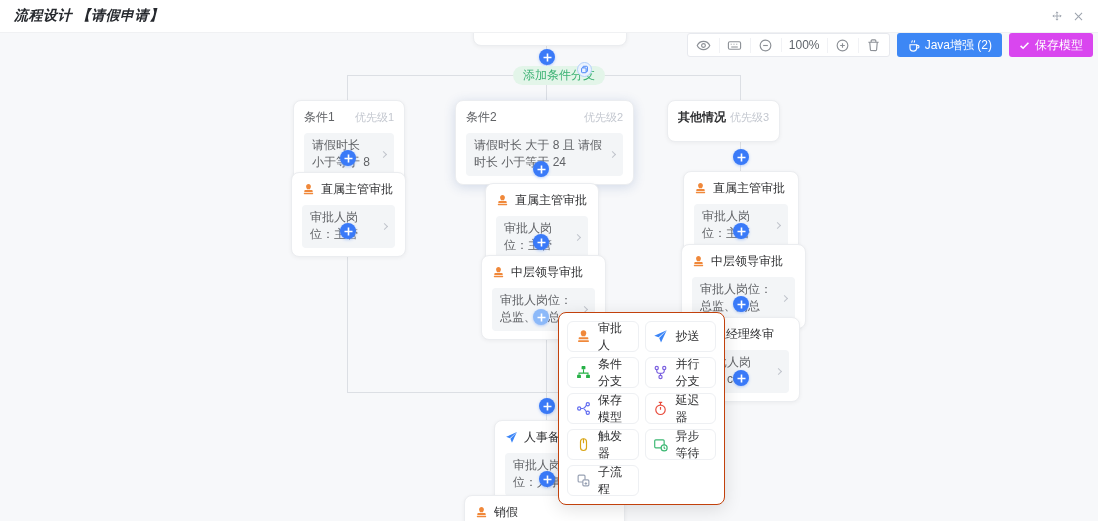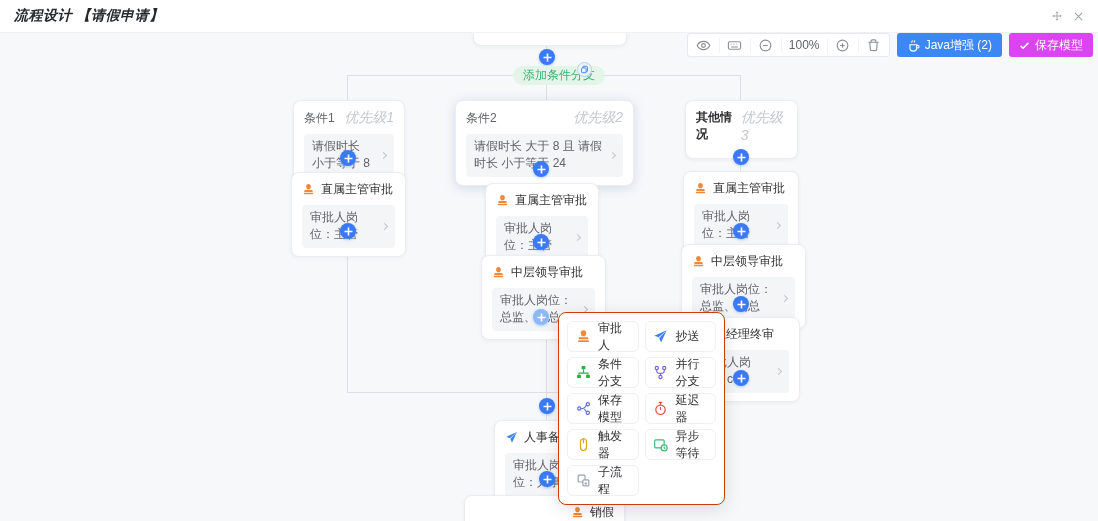--- a/index.html
+++ b/index.html
@@ -31,21 +31,21 @@
   .plus { position:absolute; width:16px; height:16px; border-radius:50%; background:#3a7af8; z-index:3;
     display:flex; align-items:center; justify-content:center; box-shadow:0 1px 3px rgba(58,122,248,.35); cursor:pointer; }
   .plus.light { background:#8cb9f9; }
 
   
   .node { position:absolute; background:#fff; border:1px solid #ebedf0; border-radius:8px; z-index:2;
     box-shadow:0 1px 4px rgba(0,0,0,.05); padding:8px 10px; font-size:12px; color:#303133; cursor:pointer; }
   .node.selected { box-shadow:0 2px 12px rgba(40,80,150,.18); }
   .cond-head { display:flex; justify-content:space-between; align-items:center; margin-bottom:7px; color:#606266; }
   .cond-head .bold { color:#303133; font-weight:700; }
-  .priority { color:#c3c7cf; font-size:14px;font-style:italic; }
+  .priority { color:#c3c7cf; font-size:11px; }
   .pill { background:#f3f5f7; border-radius:4px; padding:4px 8px; color:#606266; display:flex; align-items:center;
     justify-content:space-between; gap:6px; line-height:1.45; }
   .pill span { flex:1; }
   .chev { width:5px; height:5px; border-top:1.3px solid #c0c4cc; border-right:1.3px solid #c0c4cc;
     transform:rotate(45deg); flex:none; }
   .muted-body { color:#c3c7cf; line-height:1.4; }
   .node-title { display:flex; align-items:center; gap:6px; margin-bottom:7px; color:#303133; }
   .node-title svg { flex:none; }
   .start-node { display:flex; align-items:flex-end; padding:6px 12px 9px 12px; }
   .start-row { display:flex; align-items:center; justify-content:space-between; width:100%; color:#606266; }
@@ -208,31 +208,31 @@
           <span>审批人岗位：人事</span>
           <i class="chev"></i>
         </div>
     </div>
     <div class="plus" style="left:539px;top:471px;">
       <svg width="9" height="9" viewBox="0 0 9 9">
           <path d="M4.5 .5v8M.5 4.5h8" stroke="#fff" stroke-width="1.6" fill="none"></path>
         </svg>
     </div>
     <div class="node" style="left:464px;top:495px;width:161px;height:40px;">
-      <div class="node-title" style="margin-bottom:4px;justify-content:flex-end;">
+      <div class="node-title" style="margin-bottom:4px;">
         <svg width="13" height="13" viewBox="0 0 14 14" fill="#f0883a">
             <path d="M7 1.2c1.5 0 2.6 1.1 2.6 2.6 0 1.2-.8 1.9-1 3H5.4c-.2-1.1-1-1.8-1-3C4.4 2.3 5.5 1.2 7 1.2z"></path>
             <path d="M3.4 7.6h7.2c.5 0 .9.4.9.9v1.1H2.5V8.5c0-.5.4-.9.9-.9z"></path>
             <rect x="2" y="10.4" width="10" height="1.7" rx=".5"></rect>
           </svg>
         <span>销假</span>
       </div>
     </div>
 
-    <div class="node" style="left:685px;top:100px;width:113px;">
+    <div class="node" style="left:667px;top:100px;width:113px;">
       <div class="cond-head">
         <span class="bold">其他情况</span>
         <span class="priority">优先级3</span>
       </div>
     </div>
     <div class="plus" style="left:733px;top:149px;">
       <svg width="9" height="9" viewBox="0 0 9 9">
           <path d="M4.5 .5v8M.5 4.5h8" stroke="#fff" stroke-width="1.6" fill="none"></path>
         </svg>
     </div>

